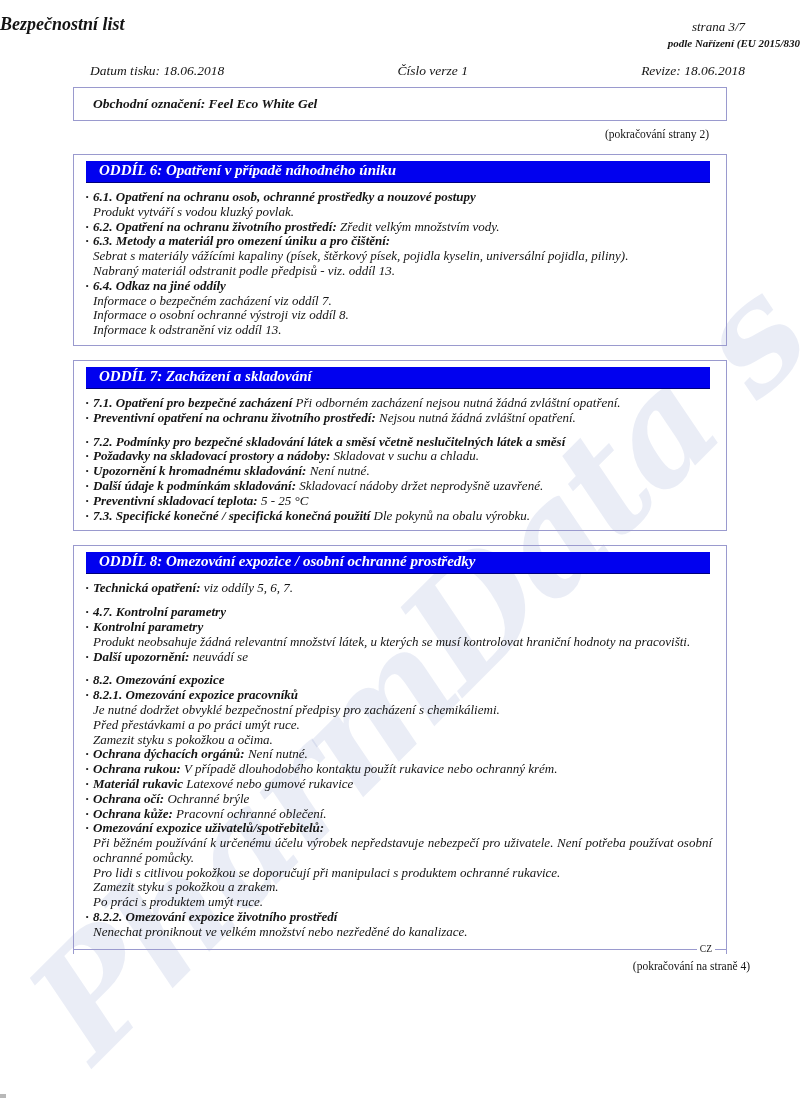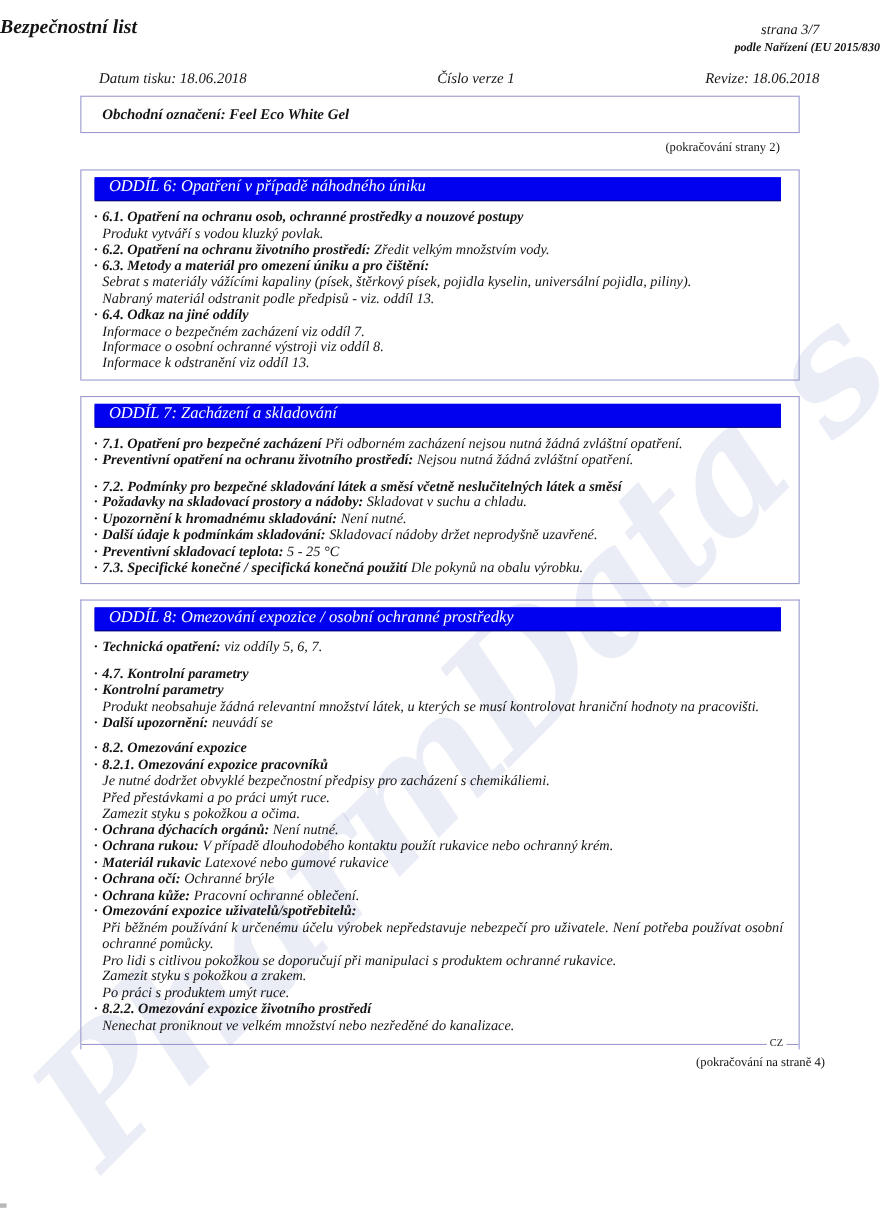--- a/index.html
+++ b/index.html
@@ -18,21 +18,21 @@
   .meta-row{display:flex;justify-content:space-between;margin:14px 55px 0 90px;
        font-style:italic;font-size:13.5px;}
   .product-box{margin:8px 73px 0 73px;border:1px solid #9a9ace;
        padding:8px 8px 8px 19px;font-weight:bold;font-style:italic;font-size:13.5px;}
   .cont-top{margin:7px 73px 0 73px;text-align:right;padding-right:18px;font-size:11.5px;}
   .cont-bottom{margin:6px 50px 0 0;text-align:right;font-size:11.5px;}
   .section-box{margin:14px 73px 0 73px;border:1px solid #9a9ace;
        padding:6px 0 7px 0;}
   .section-box.no-bottom{border-bottom:none;padding-bottom:0;}
   .section-bar{margin:0 16px 8px 12px;background:#0101ef;color:#ffffff;
-       font-weight:normal;font-style:italic;font-size:15px;padding:1px 4px 3px 13px;
+       font-weight:bold;font-style:italic;font-size:15px;padding:1px 4px 3px 13px;
        box-shadow:0 1px 0 #00007a;}
   .line{font-size:13px;line-height:14.8px;font-style:italic;
        padding-left:19px;padding-right:14px;position:relative;}
   .line.gap{margin-top:9px;}
   .line.justify{text-align:justify;}
   .line .bullet{position:absolute;left:11px;top:0;font-style:normal;font-weight:bold;}
   .line b{font-weight:bold;}
   .cz-row{display:flex;align-items:center;margin-top:5px;}
   .cz-row .seg-long{flex:1;border-top:1px solid #9a9ace;height:0;}
   .cz-row .seg-short{width:11px;border-top:1px solid #9a9ace;height:0;}

